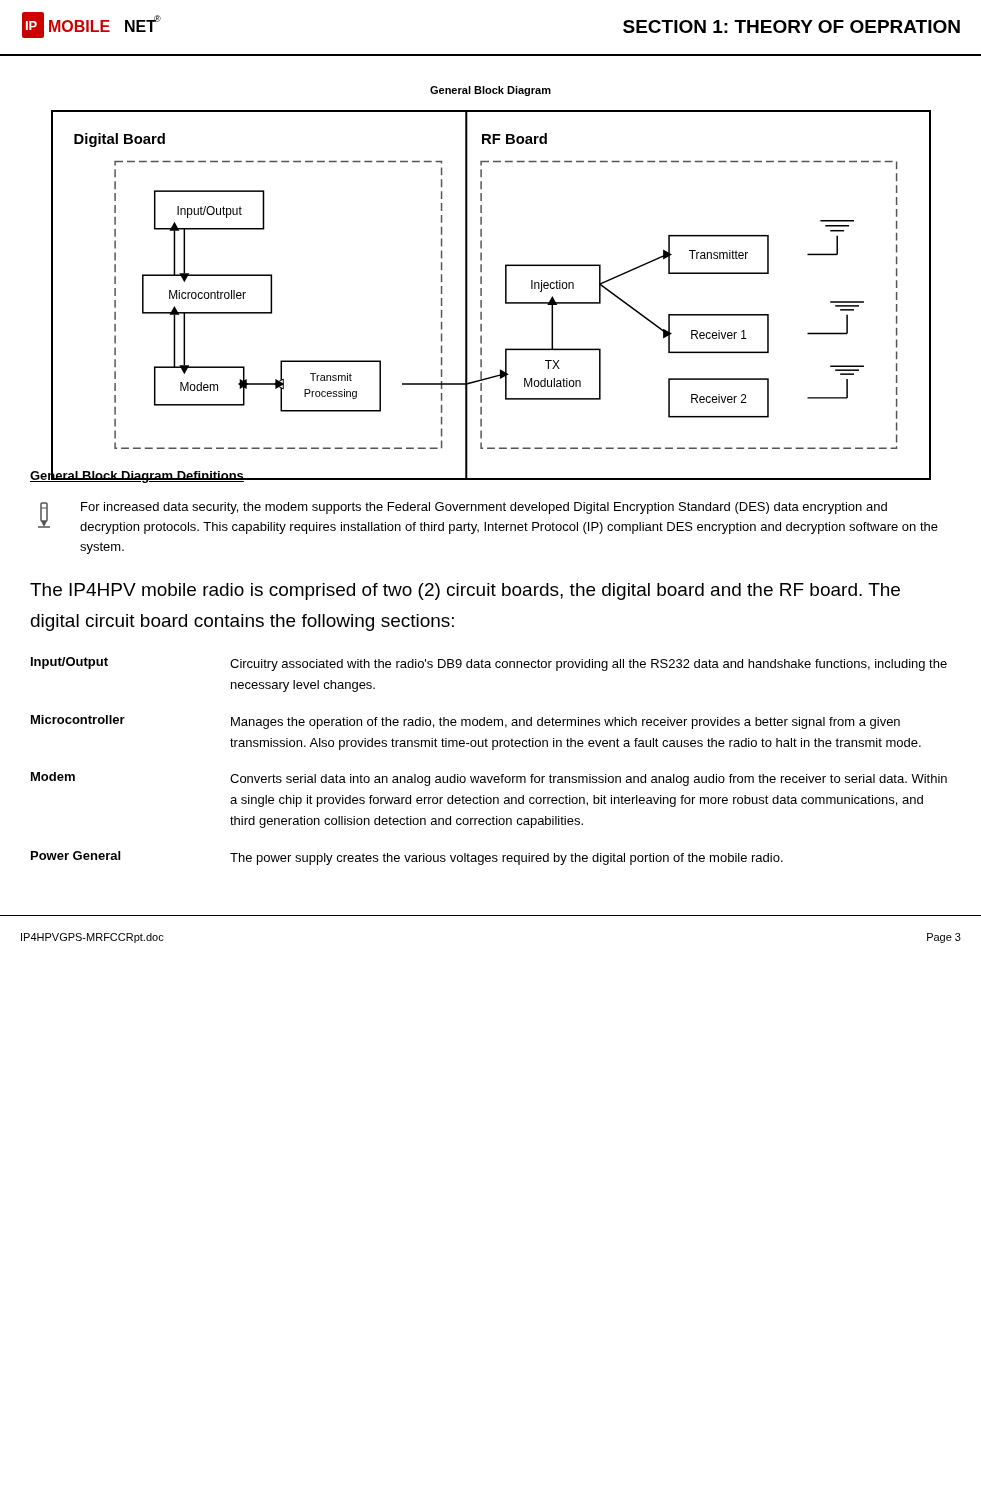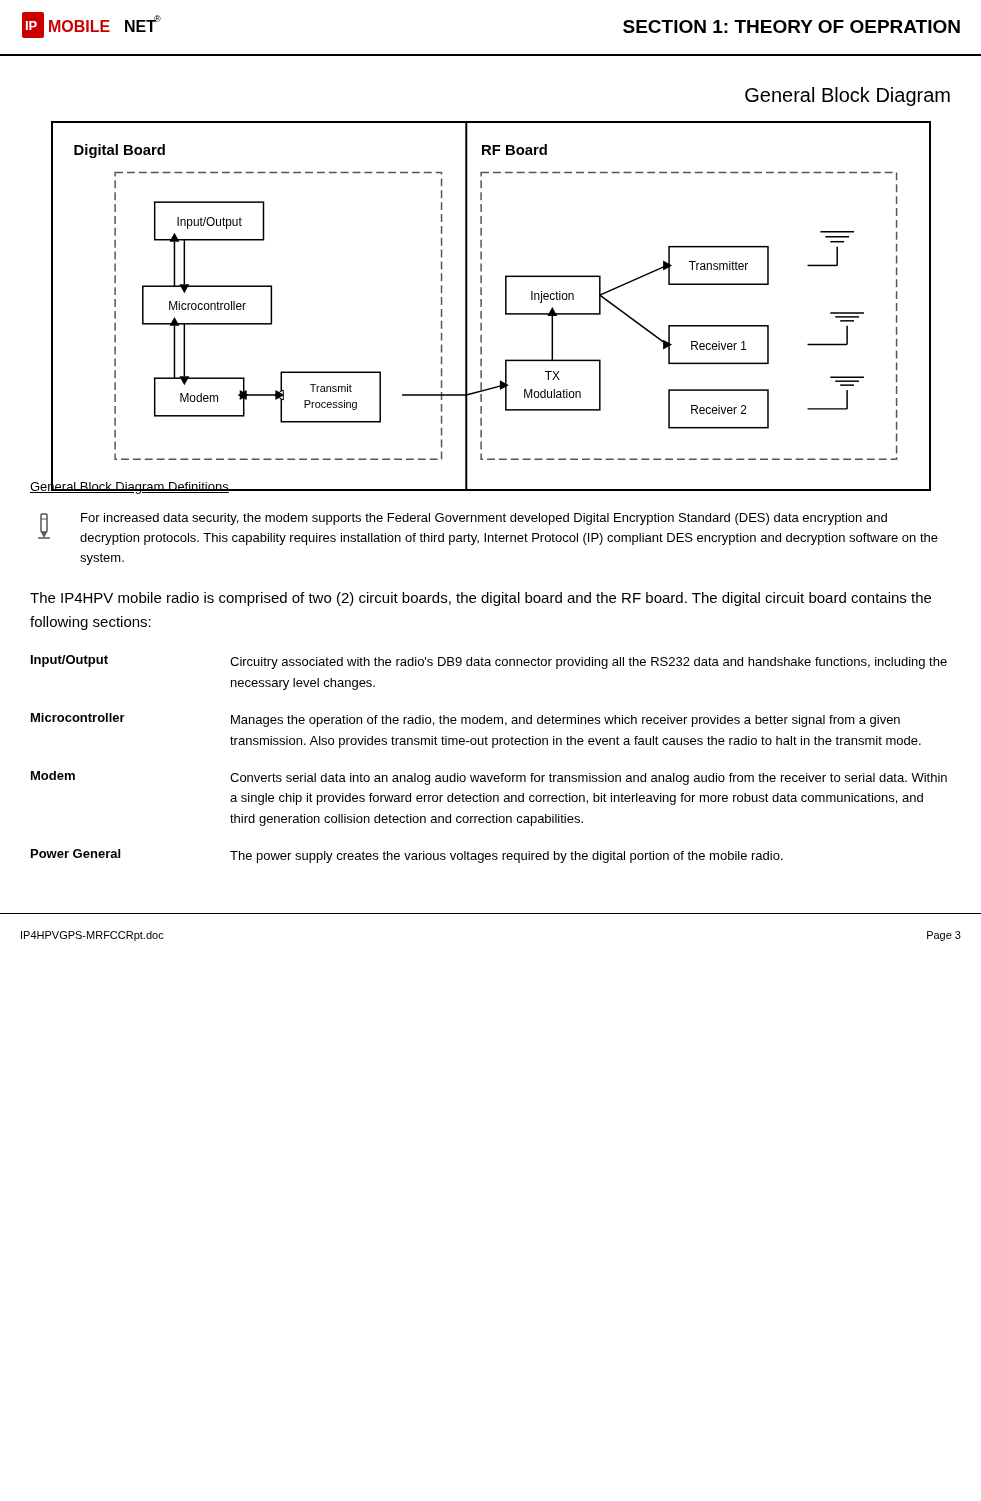--- a/index.html
+++ b/index.html
@@ -31,32 +31,32 @@
       text-align: right;
     }
 
     
     .main-content {
       padding: 10px 30px 10px 30px;
     }
 
     
     .diagram-title {
-      text-align: right;
-      font-size: 20px;
-      font-weight: normal;
+      text-align: center;
+      font-size: 11px;
+      font-weight: bold;
       margin: 18px 0 14px 0;
     }
 
     
     .section-gap { margin-top: 28px; }
 
     .definitions-title {
       font-size: 13px;
-      font-weight: normal;
+      font-weight: bold;
       text-decoration: underline;
     }
 
     .note-box {
       display: flex;
       align-items: flex-start;
       gap: 22px;
       margin: 14px 0 18px 0;
     }
 
@@ -66,21 +66,21 @@
       margin-top: 2px;
       flex-shrink: 0;
     }
 
     .note-text {
       font-size: 13px;
       line-height: 1.55;
     }
 
     .body-text {
-      font-size: 15px;
+      font-size: 19px;
       line-height: 1.6;
       margin-bottom: 18px;
     }
 
     .term-row {
       display: flex;
       margin-bottom: 16px;
       align-items: flex-start;
     }
     .term-label {

